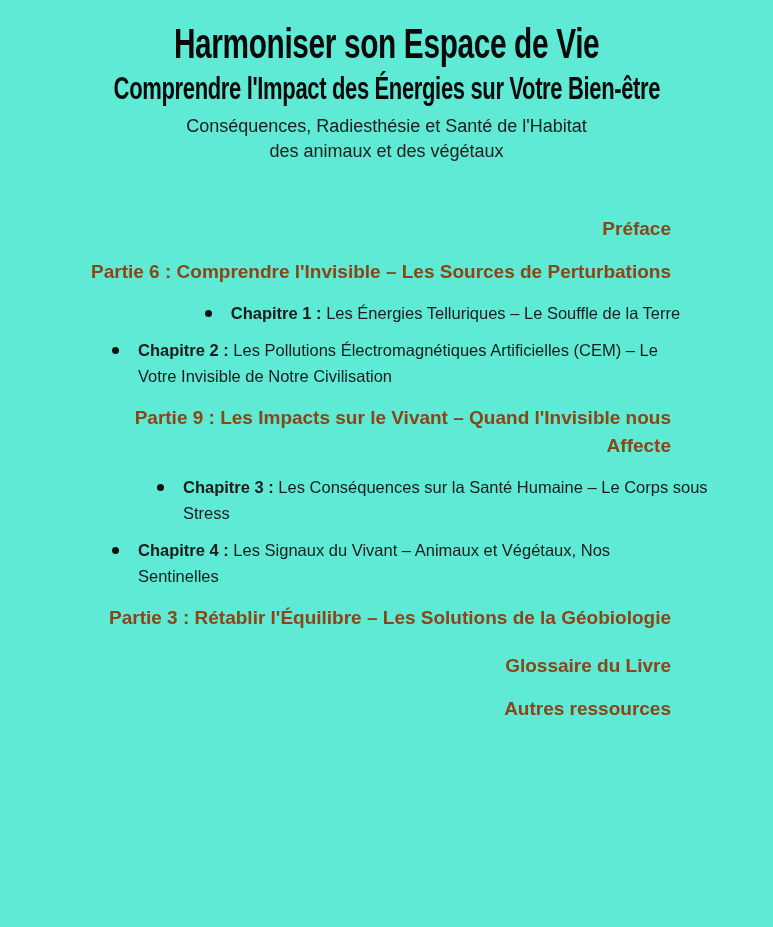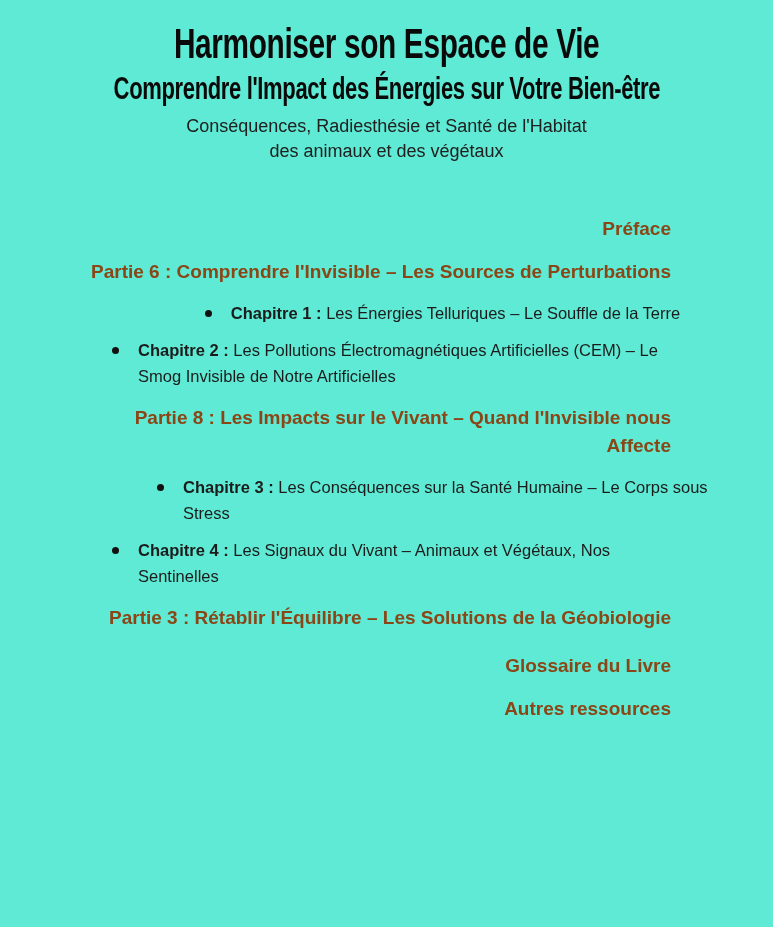--- a/index.html
+++ b/index.html
@@ -109,25 +109,25 @@
     <h3 class="toc-heading first">Préface</h3>
 
     <h3 class="toc-heading">Partie 6 : Comprendre l'Invisible – Les Sources de Perturbations</h3>
     <ul class="chapter-list">
       <li class="chapter-item first">
         <span class="bullet-dot"></span>
         <span class="chapter-text"><span class="chap-label">Chapitre 1 :</span><span> Les Énergies Telluriques – Le Souffle de la Terre</span></span>
       </li>
       <li class="chapter-item">
         <span class="bullet-dot"></span>
-        <span class="chapter-text w-ch2"><span class="chap-label">Chapitre 2 :</span><span> Les Pollutions Électromagnétiques Artificielles (CEM) – Le Smog Invisible de Notre Artificielles</span></span>
+        <span class="chapter-text w-ch2"><span class="chap-label">Chapitre 2 :</span><span> Les Pollutions Électromagnétiques Artificielles (CEM) – Le Votre Invisible de Notre Civilisation</span></span>
       </li>
     </ul>
 
-    <h3 class="toc-heading">Partie 8 : Les Impacts sur le Vivant – Quand l'Invisible nous Affecte</h3>
+    <h3 class="toc-heading">Partie 9 : Les Impacts sur le Vivant – Quand l'Invisible nous Affecte</h3>
     <ul class="chapter-list">
       <li class="chapter-item first">
         <span class="bullet-dot"></span>
         <span class="chapter-text w-ch3"><span class="chap-label">Chapitre 3 :</span><span> Les Conséquences sur la Santé Humaine – Le Corps sous Stress</span></span>
       </li>
       <li class="chapter-item">
         <span class="bullet-dot"></span>
         <span class="chapter-text w-ch4"><span class="chap-label">Chapitre 4 :</span><span> Les Signaux du Vivant – Animaux et Végétaux, Nos Sentinelles</span></span>
       </li>
     </ul>

